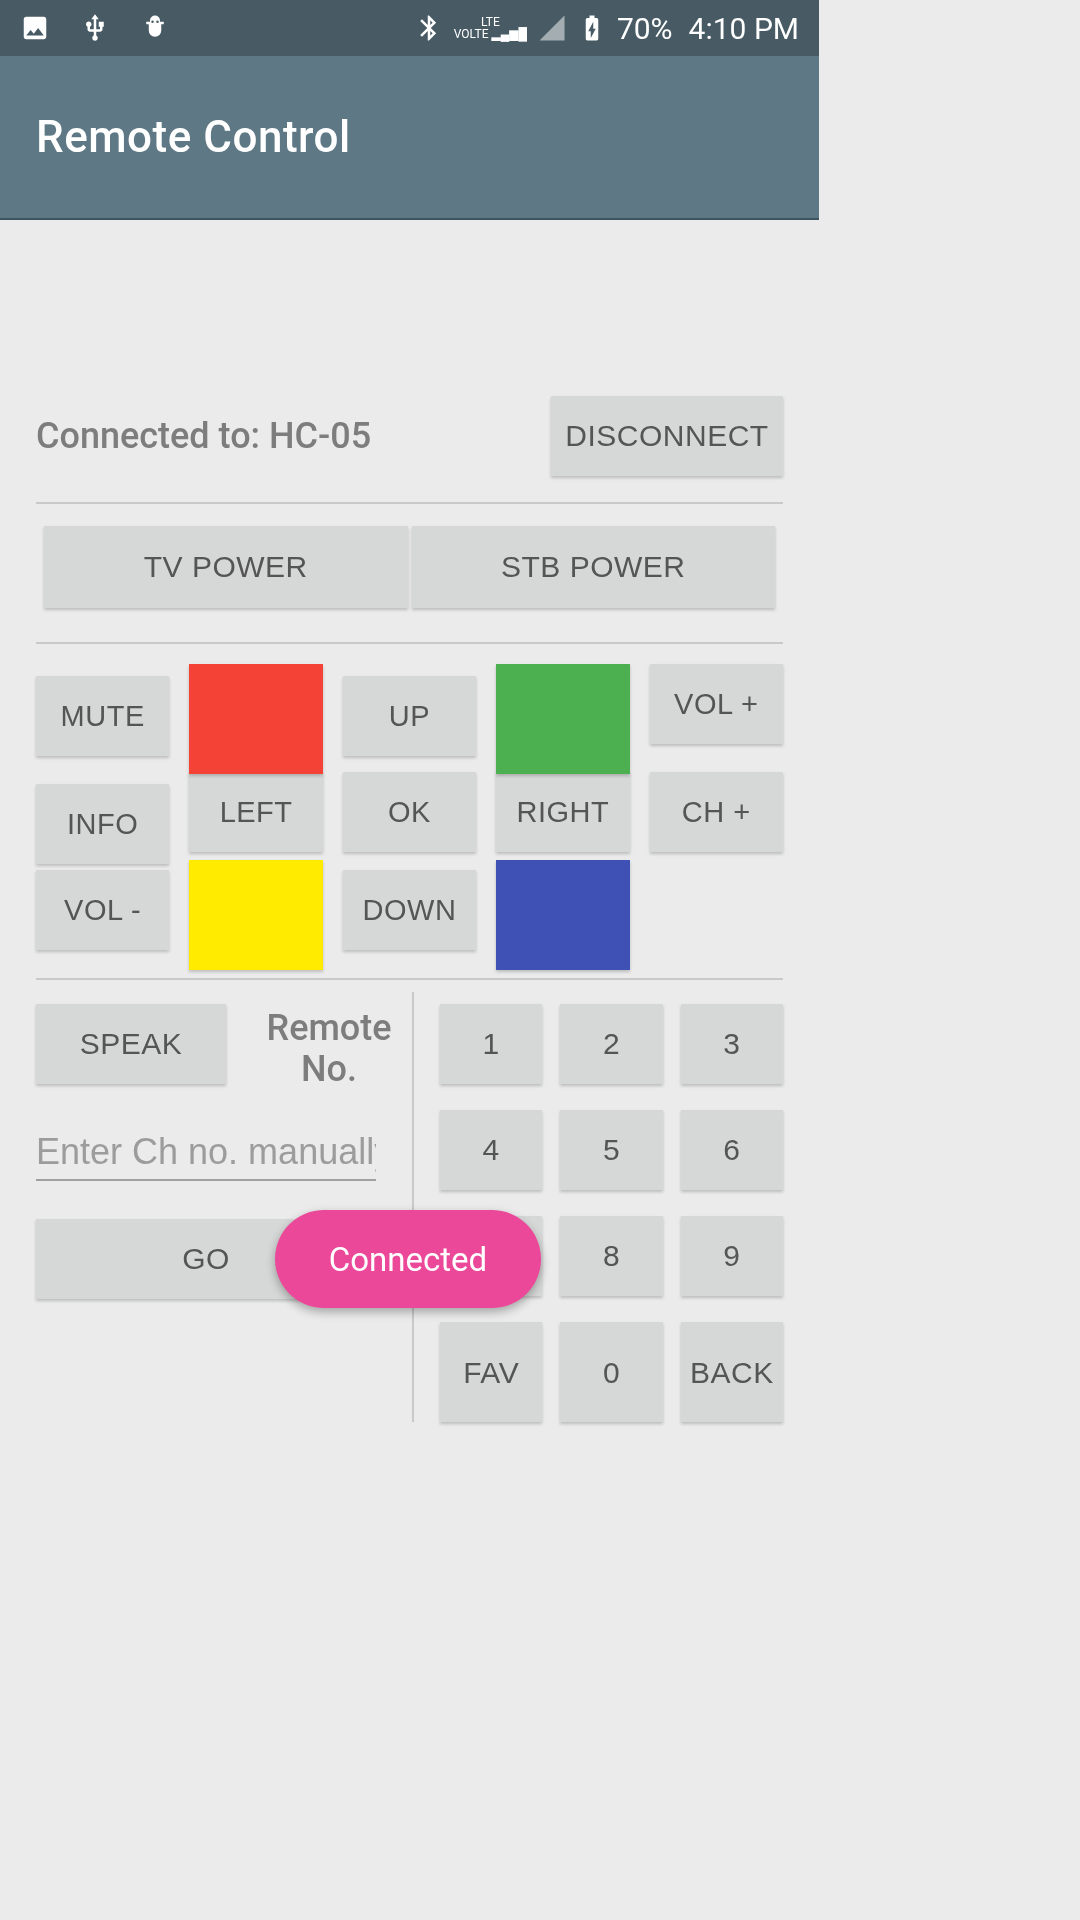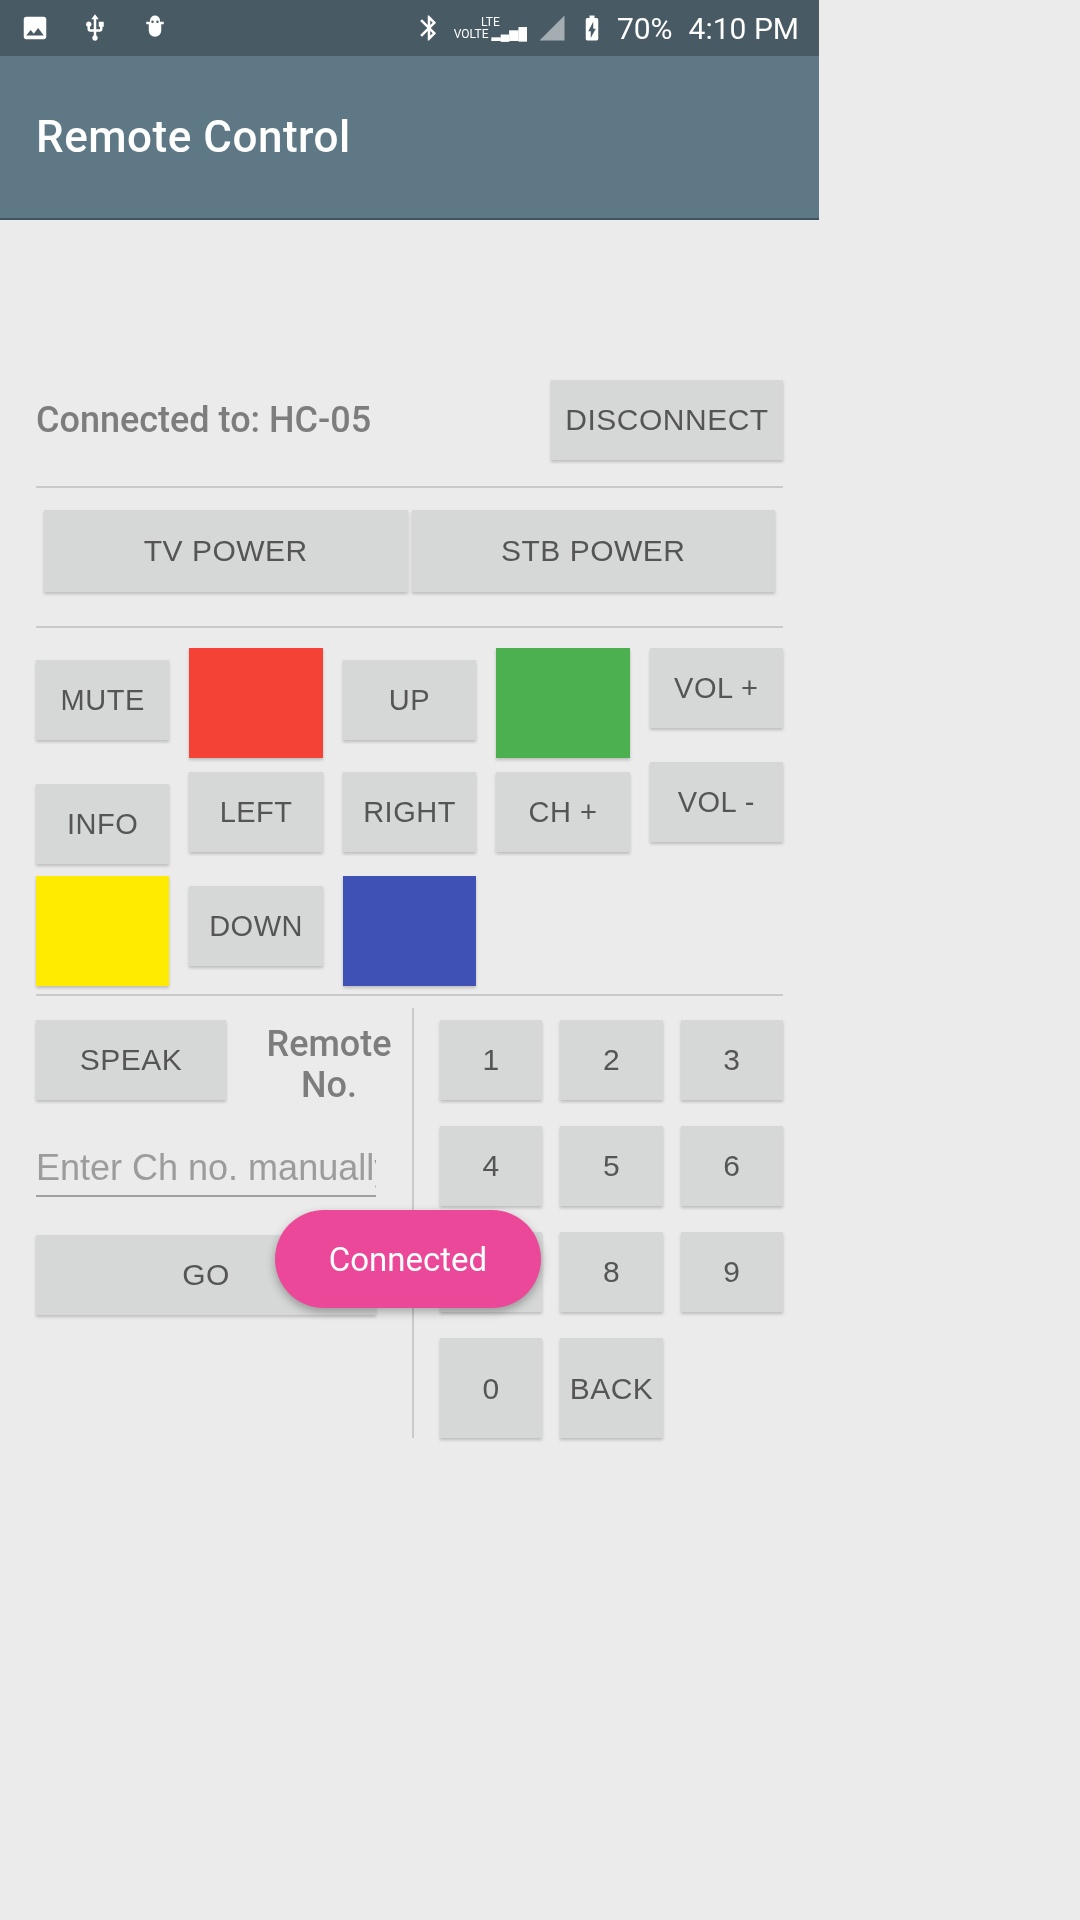--- a/index.html
+++ b/index.html
@@ -36,21 +36,21 @@
       padding-left: 36px;
       border-bottom: 2px solid #3E555F;
     }
     .app-title {
       color: #FFFFFF;
       font-size: 44px;
       font-weight: 500;
       letter-spacing: 0.5px;
     }
     
-    .content { padding: 0 36px; }
+    .content { padding: 16px 36px; }
     .spacer-top { height: 160px; }
     
     .conn-row {
       display: flex;
       justify-content: space-between;
       align-items: center;
       padding-bottom: 26px;
       border-bottom: 2px solid #C9C9C9;
       margin-bottom: 22px;
     }
@@ -105,21 +105,21 @@
     .color-green { background: #4CAF50; }
     .color-yellow { background: #FFEB00; }
     .color-blue { background: #3F51B5; }
     
     .dpad-grid > .cbtn-wrap { position: relative; }
     .cbtn-wrap .color-btn {
       position: absolute;
       top: 0; left: 0; right: 0;
       height: 110px;
     }
-    .dpad-grid { grid-auto-rows: 80px; row-gap: 44px; }
+    .dpad-grid { grid-auto-rows: 80px; row-gap: 28px; }
     
     .lower {
       display: flex;
       gap: 0;
     }
     .lower-left {
       width: 378px;
       padding-right: 0;
       border-right: 2px solid #C9C9C9;
       padding-top: 12px;
@@ -246,20 +246,21 @@
         <button class="color-btn color-red"></button>
       </div>
     <button class="btn dpad-btn" style="margin-top:12px">UP</button>
     <div class="cbtn-wrap">
         <button class="color-btn color-green"></button>
       </div>
     <button class="btn dpad-btn">VOL +</button>
 
     <button class="btn dpad-btn" style="margin-top:12px">INFO</button>
     <button class="btn dpad-btn">LEFT</button>
+    <button class="btn dpad-btn">OK</button>
     <button class="btn dpad-btn">RIGHT</button>
     <button class="btn dpad-btn">CH +</button>
 
     <button class="btn dpad-btn" style="margin-top:-10px">VOL -</button>
     <div class="cbtn-wrap" style="margin-top:-20px">
         <button class="color-btn color-yellow"></button>
       </div>
     <button class="btn dpad-btn" style="margin-top:-10px">DOWN</button>
     <div class="cbtn-wrap" style="margin-top:-20px">
         <button class="color-btn color-blue"></button>
@@ -278,19 +279,20 @@
     <div class="lower-right">
       <button class="btn num-btn">1</button>
       <button class="btn num-btn">2</button>
       <button class="btn num-btn">3</button>
       <button class="btn num-btn">4</button>
       <button class="btn num-btn">5</button>
       <button class="btn num-btn">6</button>
       <button class="btn num-btn">7</button>
       <button class="btn num-btn">8</button>
       <button class="btn num-btn">9</button>
+      <button class="btn num-btn tall">FAV</button>
       <button class="btn num-btn tall">0</button>
       <button class="btn num-btn tall" style="word-break:break-all">BACK</button>
     </div>
   </div>
 </div>
 
 <div class="toast">Connected</div>
 
 </body></html>

